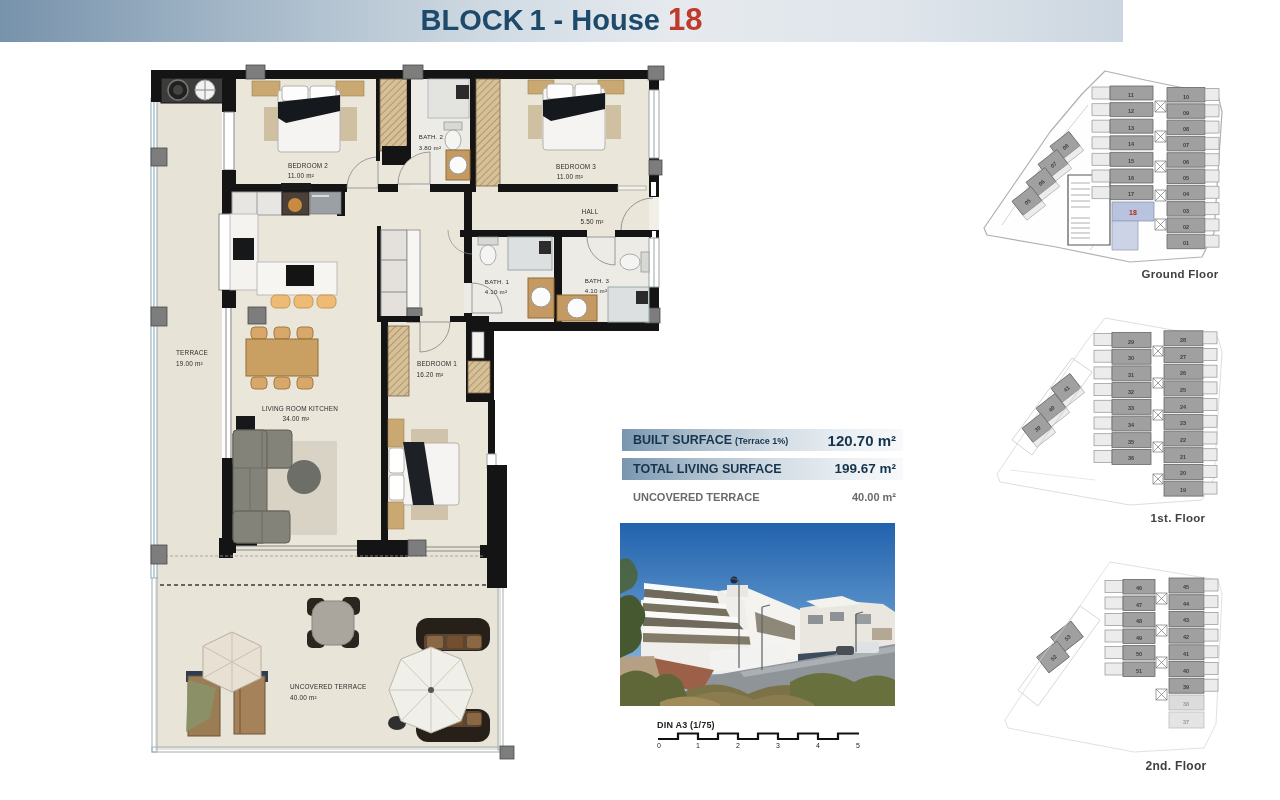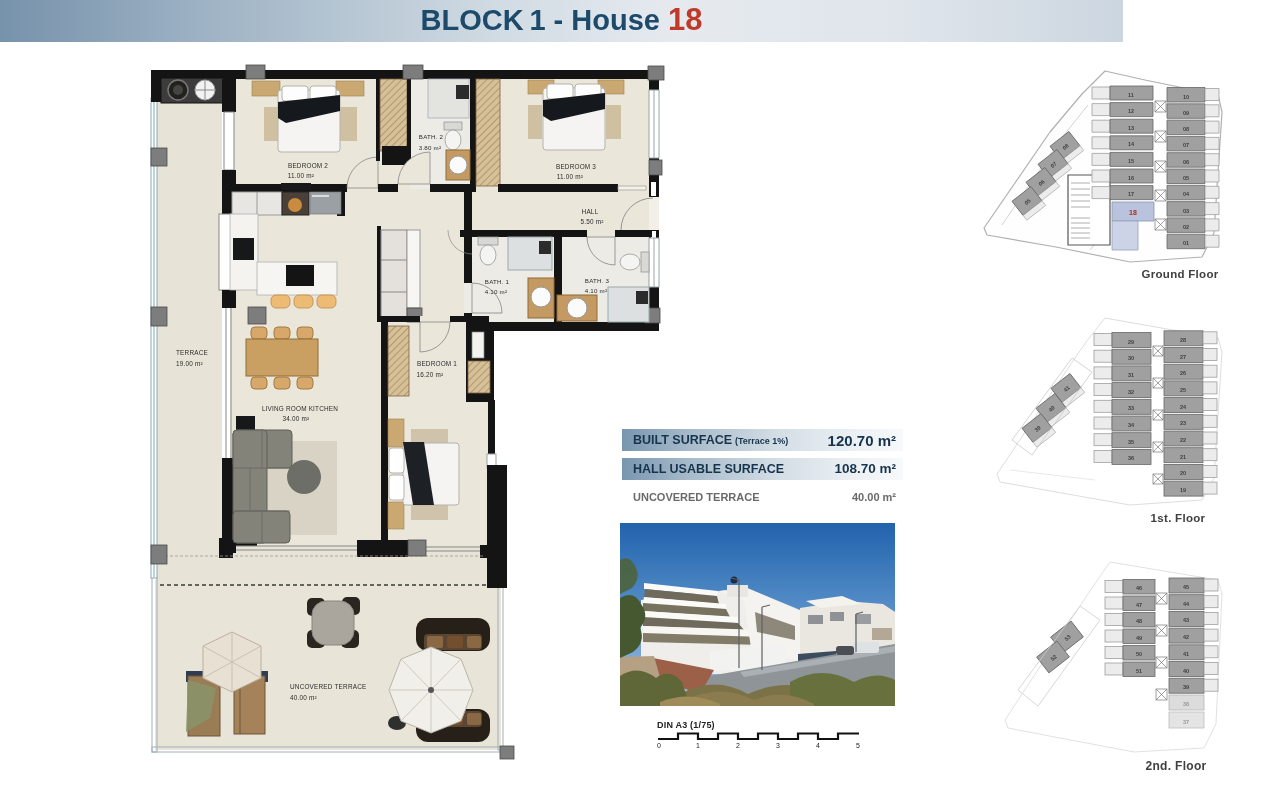--- a/index.html
+++ b/index.html
@@ -18,22 +18,22 @@
 
 <div id="hdr">BLOCK 1 - House <span class="n">18</span></div>
 
 <div class="irow ibg" style="left:622px;top:429px;width:281px;">
   <span style="position:absolute;left:11px;top:4px;font-size:12.5px;">BUILT SURFACE</span>
   <span style="position:absolute;left:113px;top:7px;font-size:9px;">(Terrace 1%)</span>
   <span style="position:absolute;right:7px;top:3px;font-size:15px;">120.70 m²</span>
 </div>
 
 <div class="irow ibg" style="left:622px;top:458px;width:281px;">
-  <span style="position:absolute;left:11px;top:4px;font-size:12.5px;">HALL USABLE SURFACE</span>
-  <span style="position:absolute;right:7px;top:3px;font-size:13.5px;">108.70 m²</span>
+  <span style="position:absolute;left:11px;top:4px;font-size:12.5px;">TOTAL LIVING SURFACE</span>
+  <span style="position:absolute;right:7px;top:3px;font-size:13.5px;">199.67 m²</span>
 </div>
 
 <div class="irow" style="left:622px;top:486px;width:281px;color:#6a6a6a;">
   <span style="position:absolute;left:11px;top:5px;font-size:11px;">UNCOVERED TERRACE</span>
   <span style="position:absolute;right:7px;top:5px;font-size:11px;">40.00 m²</span>
 </div>
 
 <svg width="1280" height="800" viewBox="0 0 1280 800">
 <defs>
   <pattern id="hatch" width="5" height="5" patternUnits="userSpaceOnUse" patternTransform="rotate(45)">

